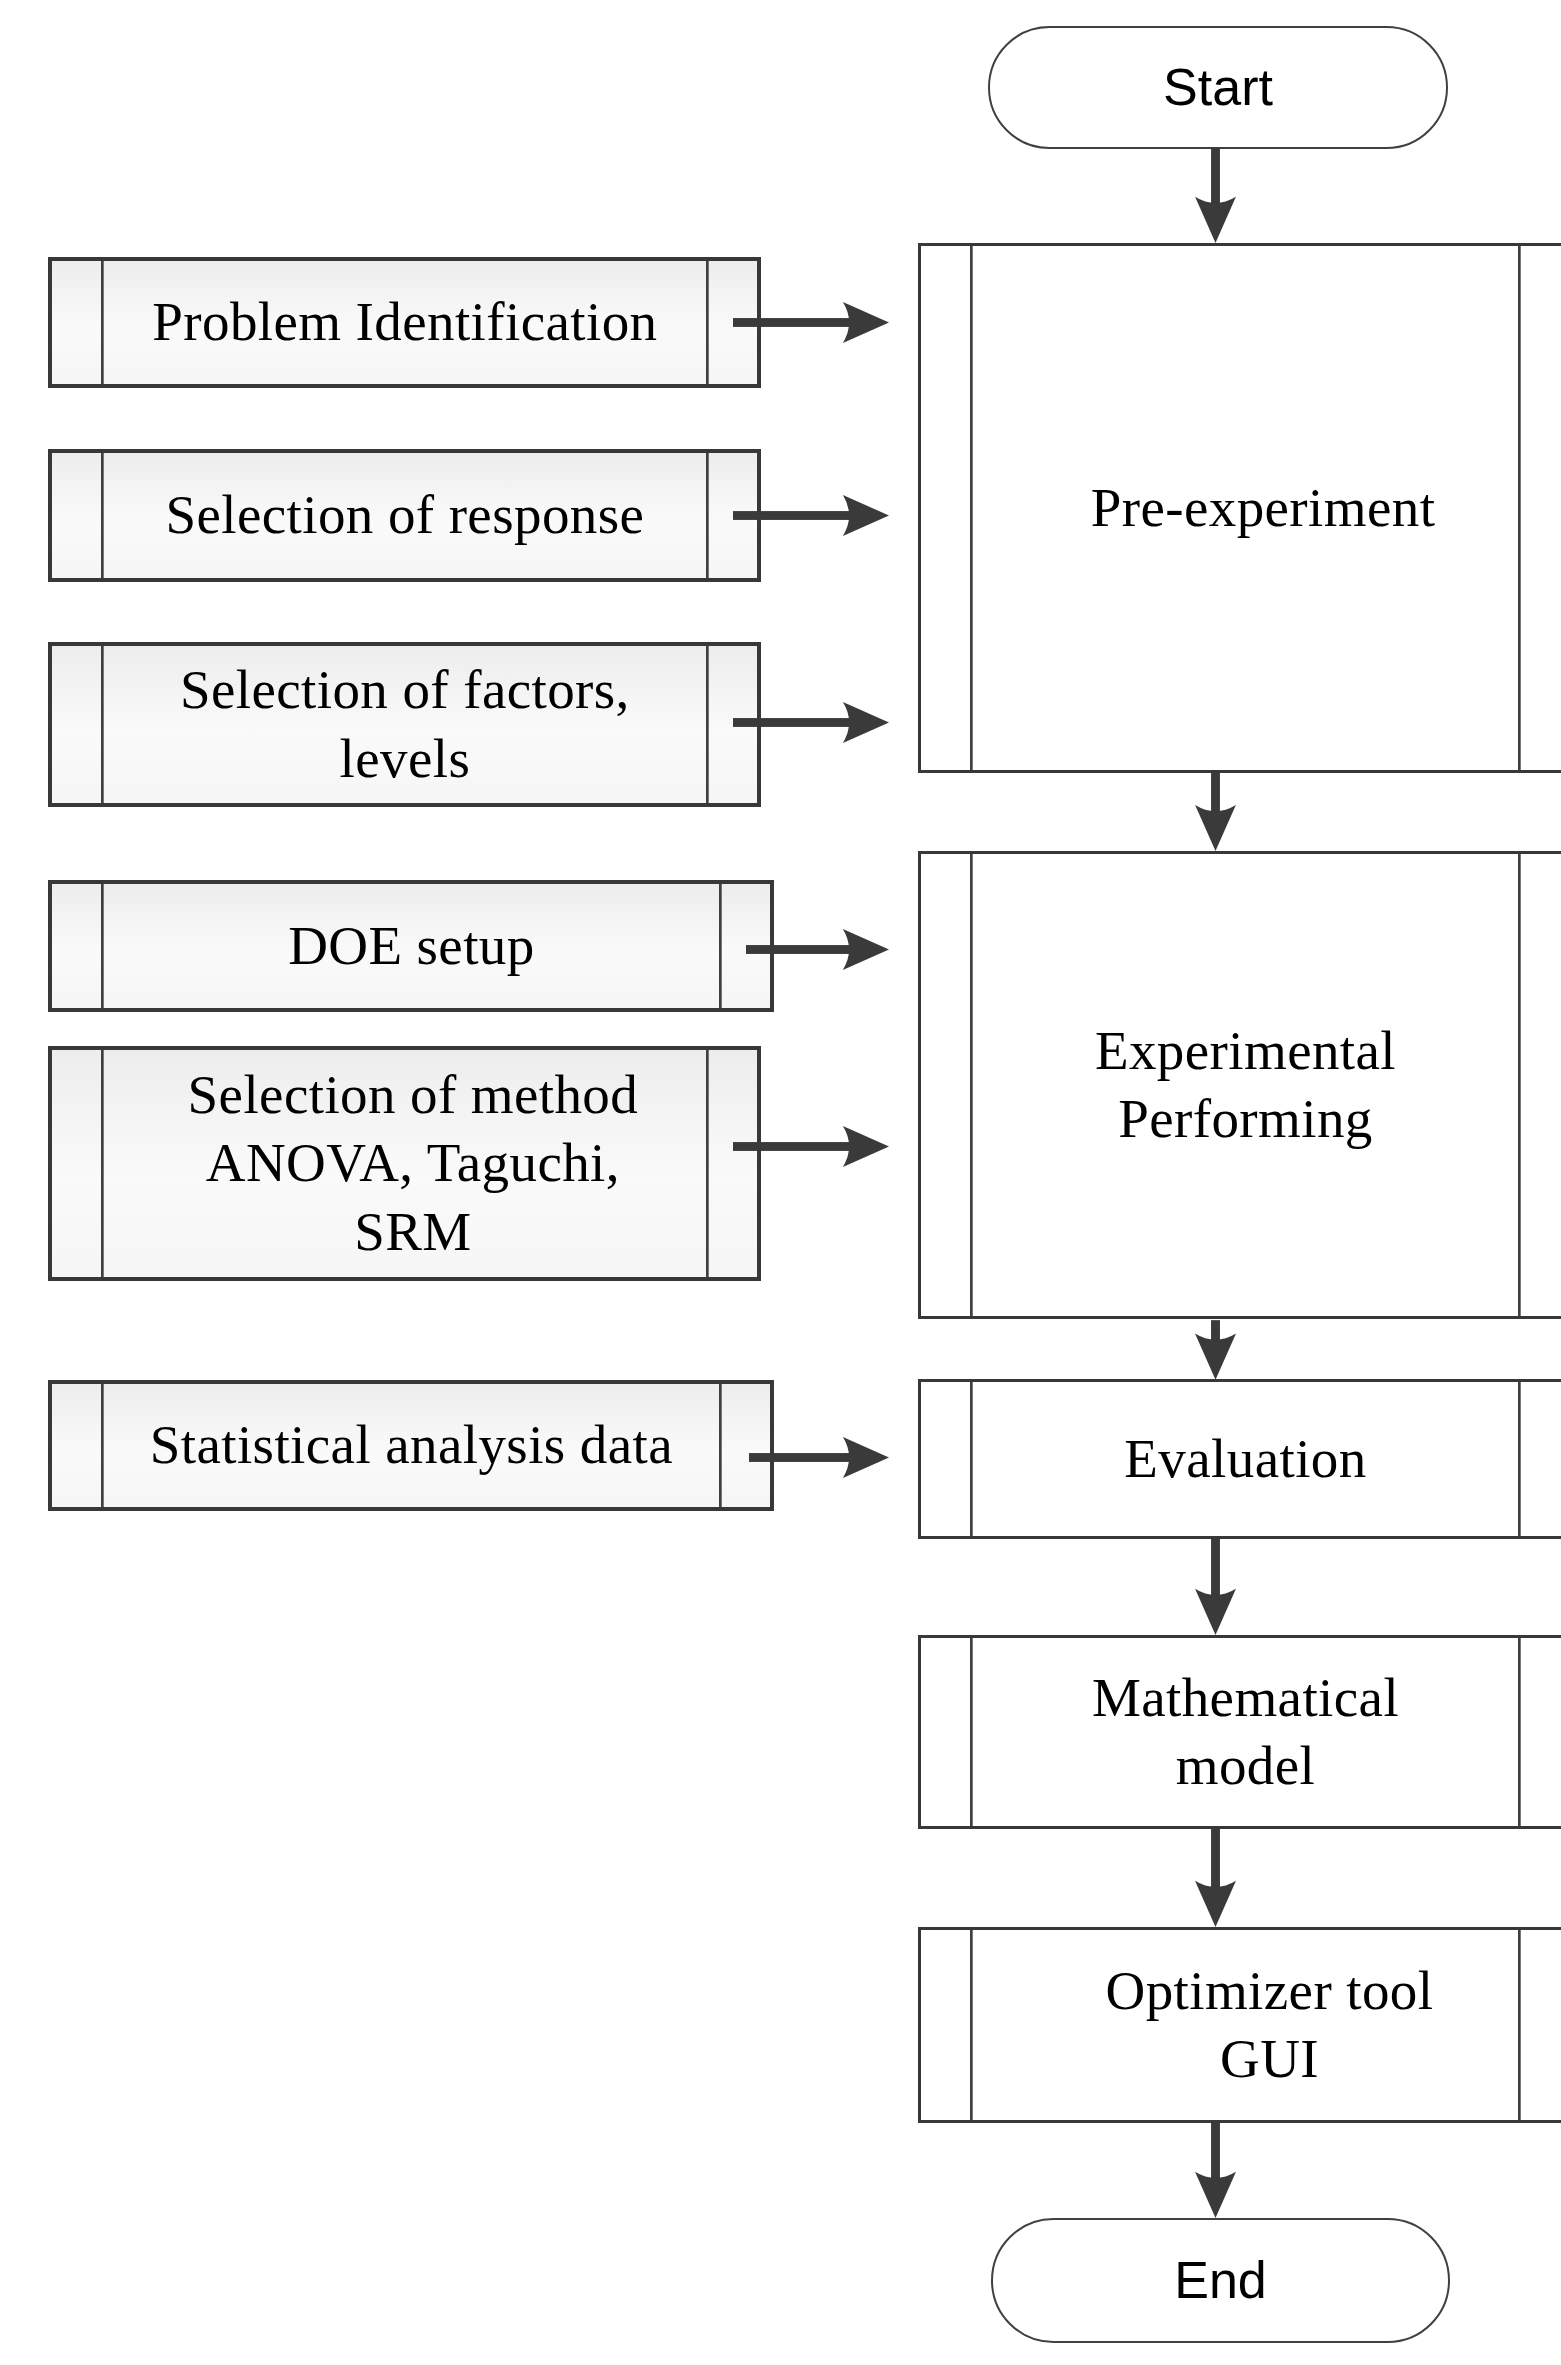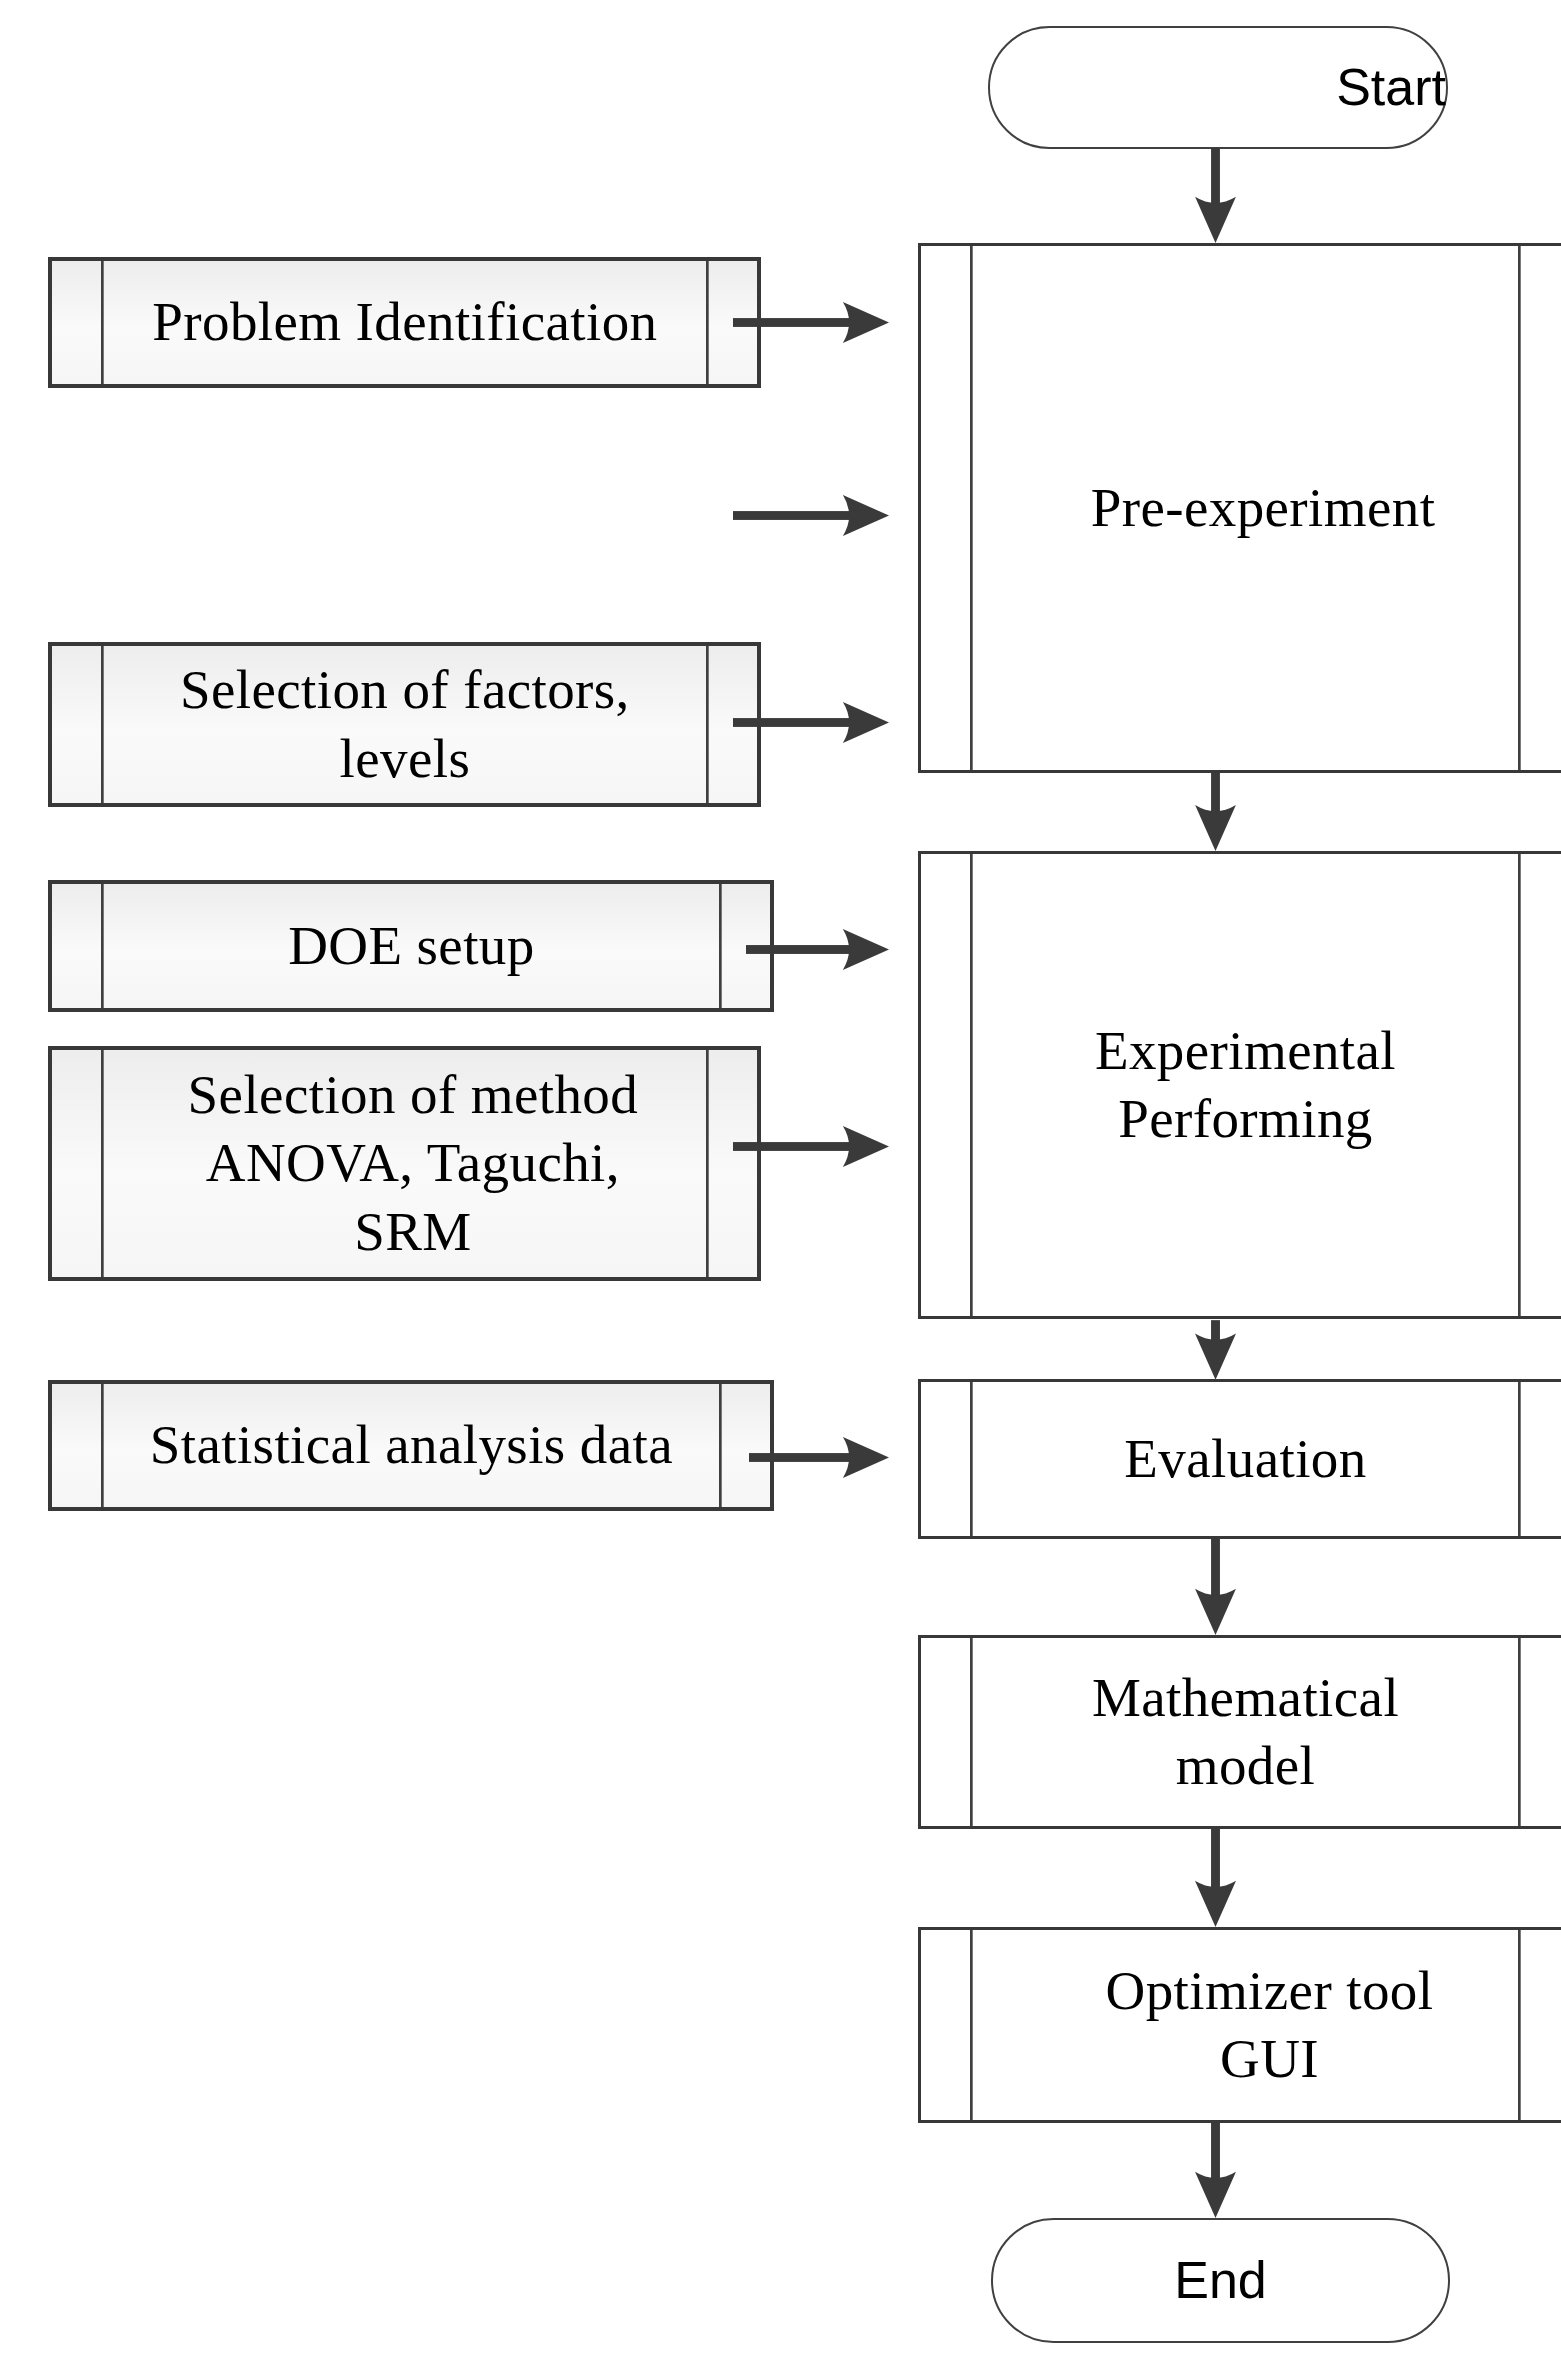--- a/index.html
+++ b/index.html
@@ -65,32 +65,35 @@
     letter-spacing:0px;
   }
   
   .arrow{position:absolute;display:block;}
 </style>
 </head>
 <body>
 
 <div class="canvas">
 
-  <div class="node terminal" style="left:988px;top:26px;width:460px;height:123px;justify-content:flex-end;">
+  <div class="node terminal" style="left:988px;top:26px;width:460px;height:123px;">
     <span class="lbl">Start</span>
   </div>
 
   <div class="node terminal" style="left:991px;top:2218px;width:459px;height:125px;">
     <span class="lbl">End</span>
   </div>
 
   <div class="node process" style="left:20.4px;top:257px;width:713px;height:131px;">
     <span class="lbl">Problem Identification</span>
   </div>
 
+  <div class="node process" style="left:20.4px;top:449px;width:713px;height:133px;">
+    <span class="lbl">Selection of response</span>
+  </div>
 
   <div class="node process" style="left:20.4px;top:642px;width:713px;height:165px;">
     <span class="lbl">Selection of factors,
 levels</span>
   </div>
 
   <div class="node process" style="left:20.4px;top:880px;width:726px;height:132px;">
     <span class="lbl">DOE setup</span>
   </div>
 

